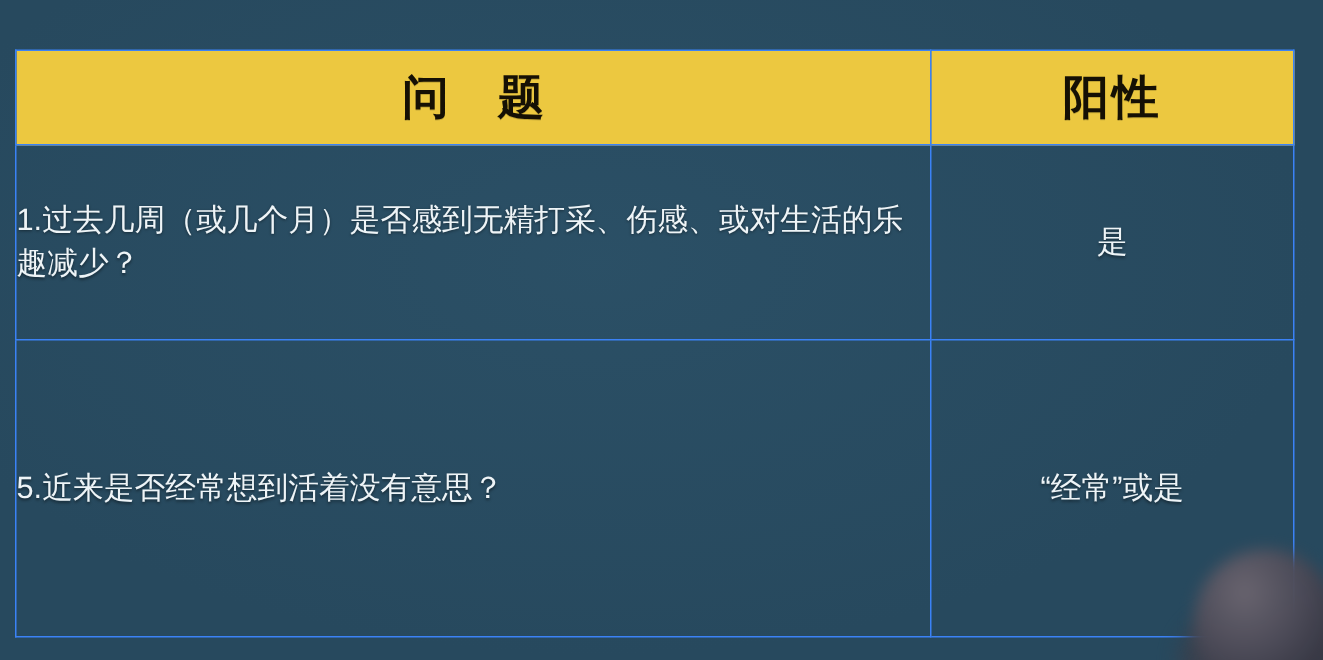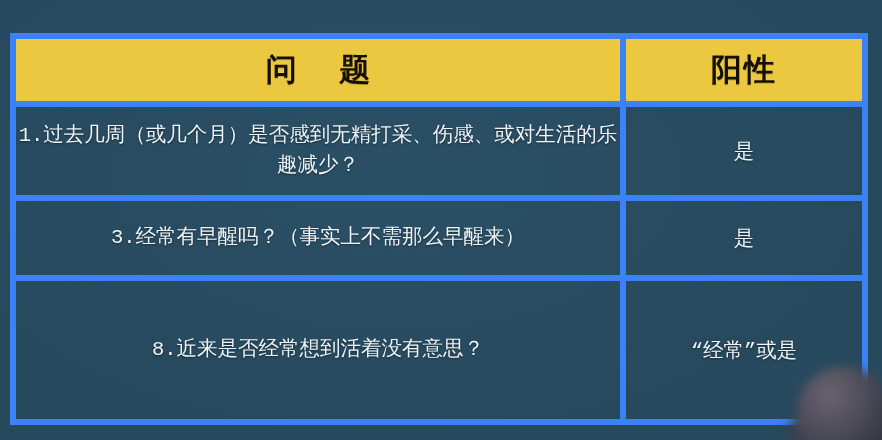--- a/index.html
+++ b/index.html
@@ -34,24 +34,23 @@
     width: 852px;
     height: 392px;
   }
   table.qtable {
     width: 852px;
     height: 392px;
     border-collapse: collapse;
     table-layout: fixed;
   }
   table.qtable td, table.qtable th {
-    border: 6px solid #3b82f6;
+    border: 1px solid #3b82f6;
     padding: 0;
     vertical-align: middle;
-    font-family: Liberation Mono, monospace;
   }
   
   tr.head-row th {
     background: #ecc840;
     color: #151004;
     font-weight: bold;
     text-align: center;
     height: 62px;
     font-size: 31px;
     letter-spacing: 1px;
@@ -63,21 +62,21 @@
   }
   th.col-positive span {
     letter-spacing: 2px;
   }
   
   td.q-cell {
     color: #eef4f7;
     font-size: 20.5px;
     line-height: 1.45;
     padding: 4px 10px 4px 7px;
-    text-align: center;
+    text-align: left;
     text-shadow: 0 1px 2px rgba(0,0,0,0.45);
   }
   td.a-cell {
     color: #eef4f7;
     font-size: 20.5px;
     text-align: center;
     text-shadow: 0 1px 2px rgba(0,0,0,0.45);
   }
   col.c-q { width: 610px; }
   col.c-a { width: 242px; }
@@ -130,26 +129,22 @@
           <th class="col-positive">
             <span>阳性</span>
           </th>
         </tr>
       </thead>
       <tbody>
         <tr class="r1">
           <td class="q-cell">1.过去几周（或几个月）是否感到无精打采、伤感、或对生活的乐趣减少？</td>
           <td class="a-cell">是</td>
         </tr>
-        <tr class="r3">
-          <td class="q-cell">3.经常有早醒吗？（事实上不需那么早醒来）</td>
-          <td class="a-cell">是</td>
-        </tr>
         <tr class="r4">
-          <td class="q-cell">8.近来是否经常想到活着没有意思？</td>
+          <td class="q-cell">5.近来是否经常想到活着没有意思？</td>
           <td class="a-cell">“经常”或是</td>
         </tr>
       </tbody>
     </table>
   </div>
 
   <div id="corner-figure2"></div>
   <div id="corner-figure"></div>
 
 </div>

